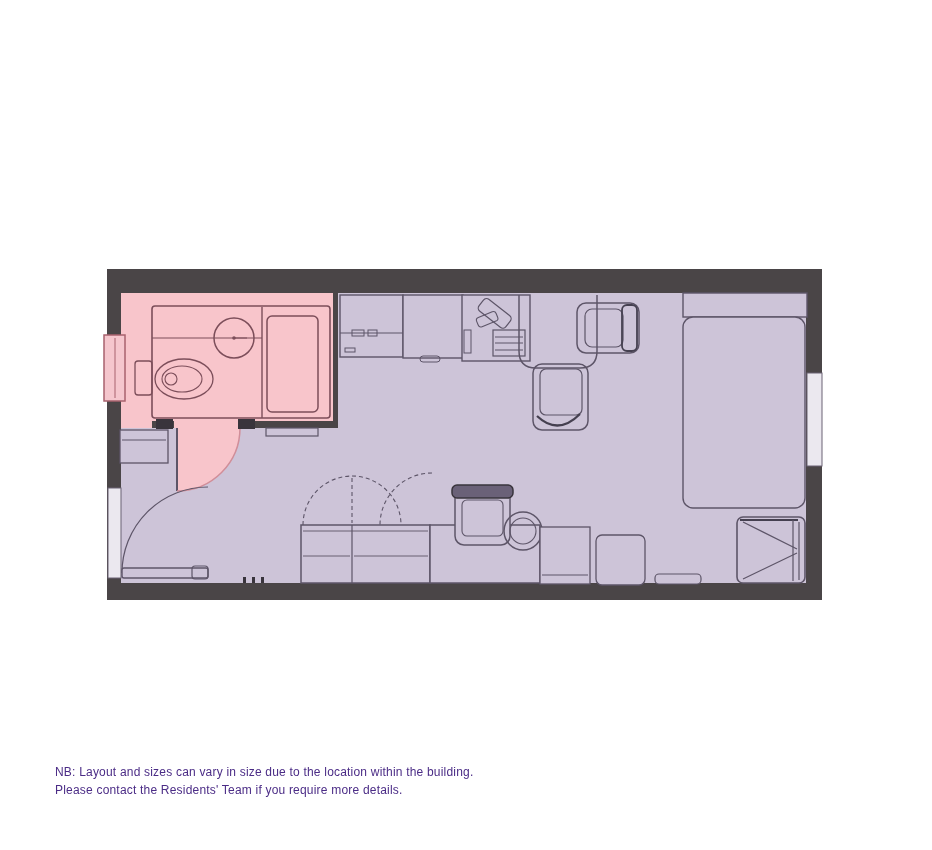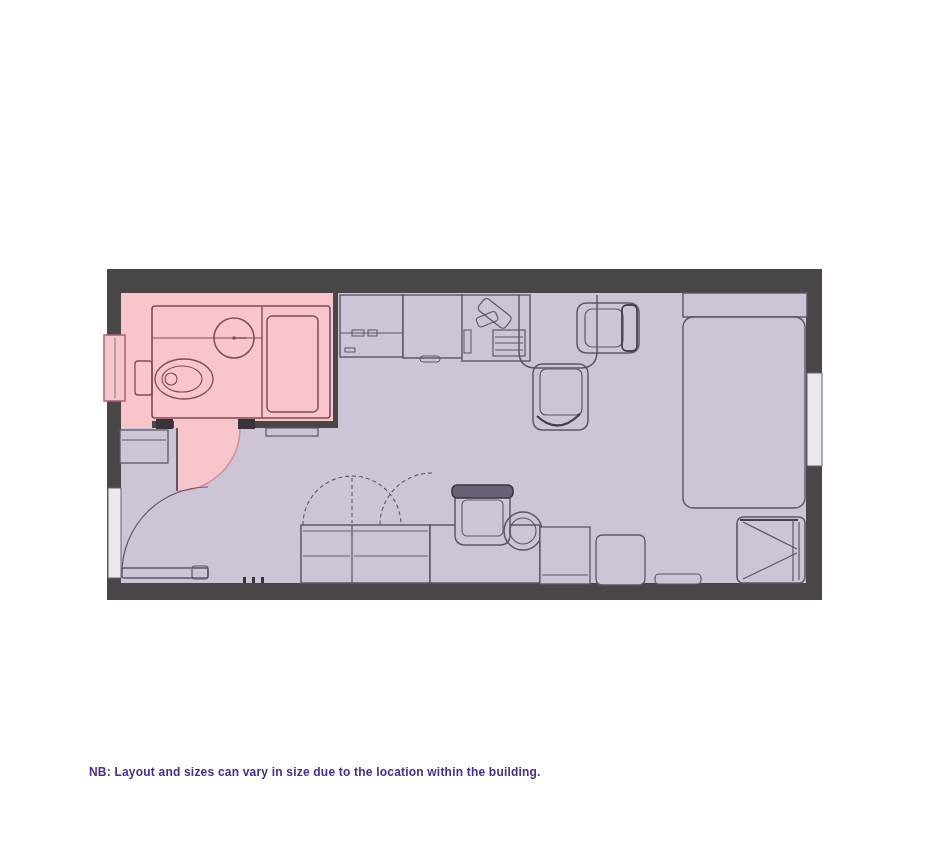--- a/index.html
+++ b/index.html
@@ -17,21 +17,21 @@
   .walld{fill:var(--wall_dark);stroke:none;}
   .floor{fill:var(--floor);stroke:none;}
   .bath{fill:var(--bathroom);stroke:none;}
   .fo{fill:none;stroke:var(--furniture);}
   .fof{fill:var(--floor);stroke:var(--furniture);}
   .fod{fill:none;stroke:var(--furniture_dark);}
   .bo{fill:none;stroke:var(--bathroom_fixture);}
   .dash{stroke-dasharray:4 3;}
   .note{
     position:absolute;left:55px;top:763px;color:var(--note_text);
-    font-size:12px;font-weight:700;line-height:18px;letter-spacing:.2px;margin-left:34px;
+    font-size:12px;font-weight:400;line-height:18px;letter-spacing:.2px;
   }
 </style>
 </head>
 <body>
 
 <div class="page">
 
 <svg width="932" height="850" viewBox="0 0 932 850">
 
   <g>
@@ -185,15 +185,16 @@
   <g>
     <rect class="walld" x="243" y="577" width="3" height="6"></rect>
     <rect class="walld" x="252" y="577" width="3" height="6"></rect>
     <rect class="walld" x="261" y="577" width="3" height="6"></rect>
   </g>
 
 </svg>
 
 <div class="note">
   <div>NB: Layout and sizes can vary in size due to the location within the building.</div>
+  <div>Please contact the Residents' Team if you require more details.</div>
 </div>
 
 </div>
 
 </body></html>

